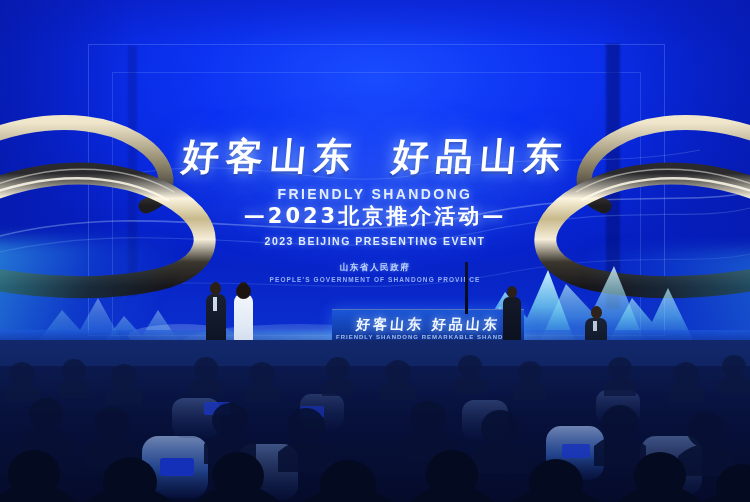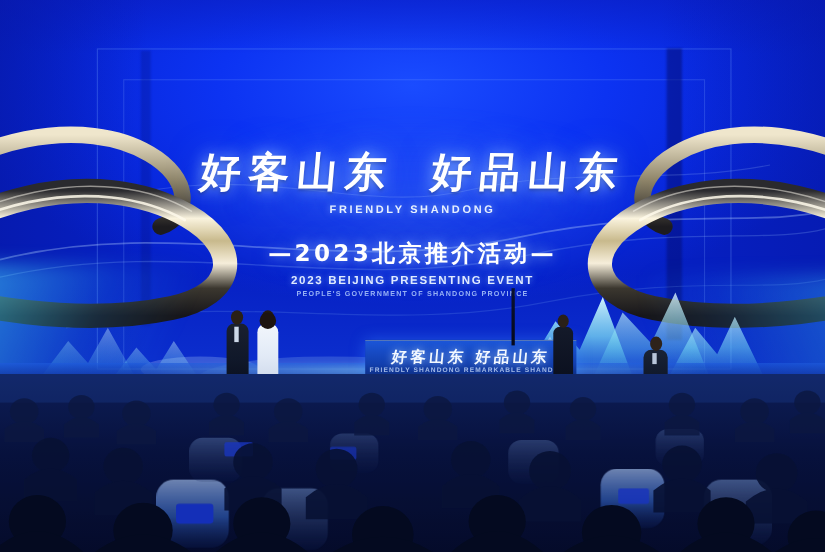--- a/index.html
+++ b/index.html
@@ -49,25 +49,25 @@
   .cn-row{display:flex;justify-content:center;align-items:baseline;gap:34px;}
   .cn-main{
     font-family:"DejaVu Serif",serif;
     font-size:37px;font-weight:700;color:#ffffff;
     letter-spacing:7px;
     text-shadow:0 0 14px rgba(160,200,255,.85),0 0 30px rgba(90,150,255,.55),0 2px 3px rgba(0,20,90,.5);
     transform:skewX(-5deg);
   }
   .en-row{display:flex;justify-content:center;gap:42px;margin-top:4px;}
   .en-main{
-    font-size:10px;font-weight:700;color:#eaf2ff;letter-spacing:2.4px;
+    font-size:14px;font-weight:700;color:#eaf2ff;letter-spacing:2.4px;
     text-shadow:0 0 7px rgba(150,195,255,.8);
   }
   .event-cn{
-    margin-top:19px;font-family:"DejaVu Sans",sans-serif;
+    font-family:"DejaVu Sans",sans-serif;
     font-size:21px;font-weight:700;color:#ffffff;letter-spacing:3px;
     text-shadow:0 0 11px rgba(160,200,255,.8),0 0 24px rgba(80,140,255,.45);
   }
   .event-en{
     margin-top:5px;font-size:10.5px;font-weight:700;color:#dfeaff;letter-spacing:1.5px;
     text-shadow:0 0 6px rgba(140,190,255,.7);
   }
   
   .gov{position:absolute;left:250px;top:262px;width:250px;text-align:center;}
   .gov-cn{font-size:8.5px;font-weight:700;color:#cfe2ff;letter-spacing:1.6px;opacity:.92;text-shadow:0 0 5px rgba(130,180,255,.6);}
@@ -249,20 +249,21 @@
       <span class="cn-main">好品山东</span>
     </div>
     <div class="en-row">
       <span class="en-main">FRIENDLY SHANDONG</span>
     </div>
     <div class="event-cn">—2023北京推介活动—</div>
     <div class="event-en">2023 BEIJING PRESENTING EVENT</div>
   </div>
 
   <div class="gov">
+    <div class="gov-cn">山东省人民政府</div>
     <div class="gov-en">PEOPLE'S GOVERNMENT OF SHANDONG PROVINCE</div>
   </div>
 
   <div class="beam beam-l"></div>
   <div class="beam beam-r"></div>
 
   <div class="floor"></div>
   <div class="floor-glow"></div>
 
   <div class="podium">

